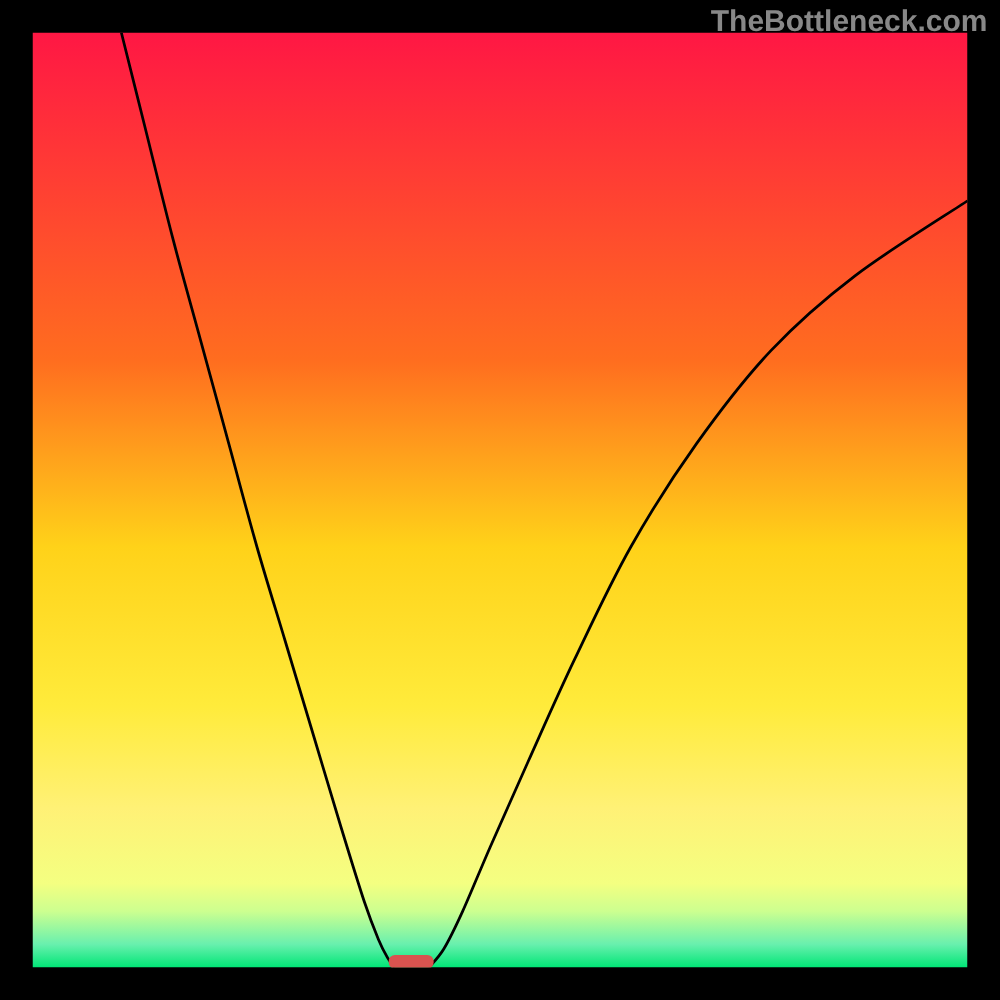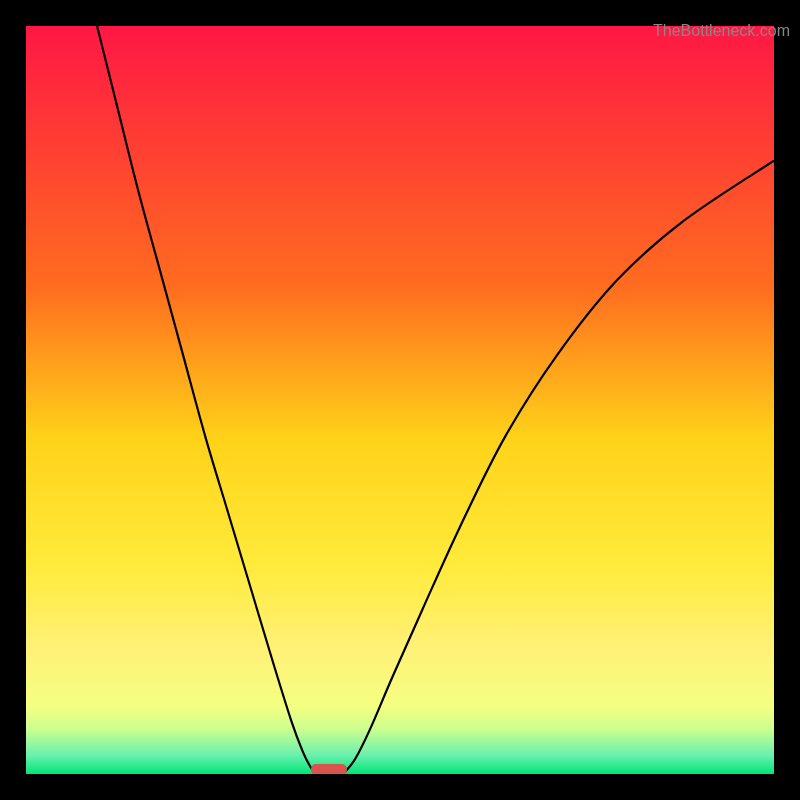--- a/index.html
+++ b/index.html
@@ -16,24 +16,23 @@
     top: 26px;
     left: 26px;
     width: 748px;
     height: 748px;
   }
   .watermark {
     position: absolute;
     top: 4px;
     right: 10px;
     color: #888;
-    font-size: 16px;
-    font-weight: 400;
+    font-size: 24px;
+    font-weight: 700;
     z-index: 10;
-    margin-top: 18px;
   }
   svg {
     display: block;
   }
 </style>
 </head>
 <body>
 
 <div class="watermark">TheBottleneck.com</div>
 

